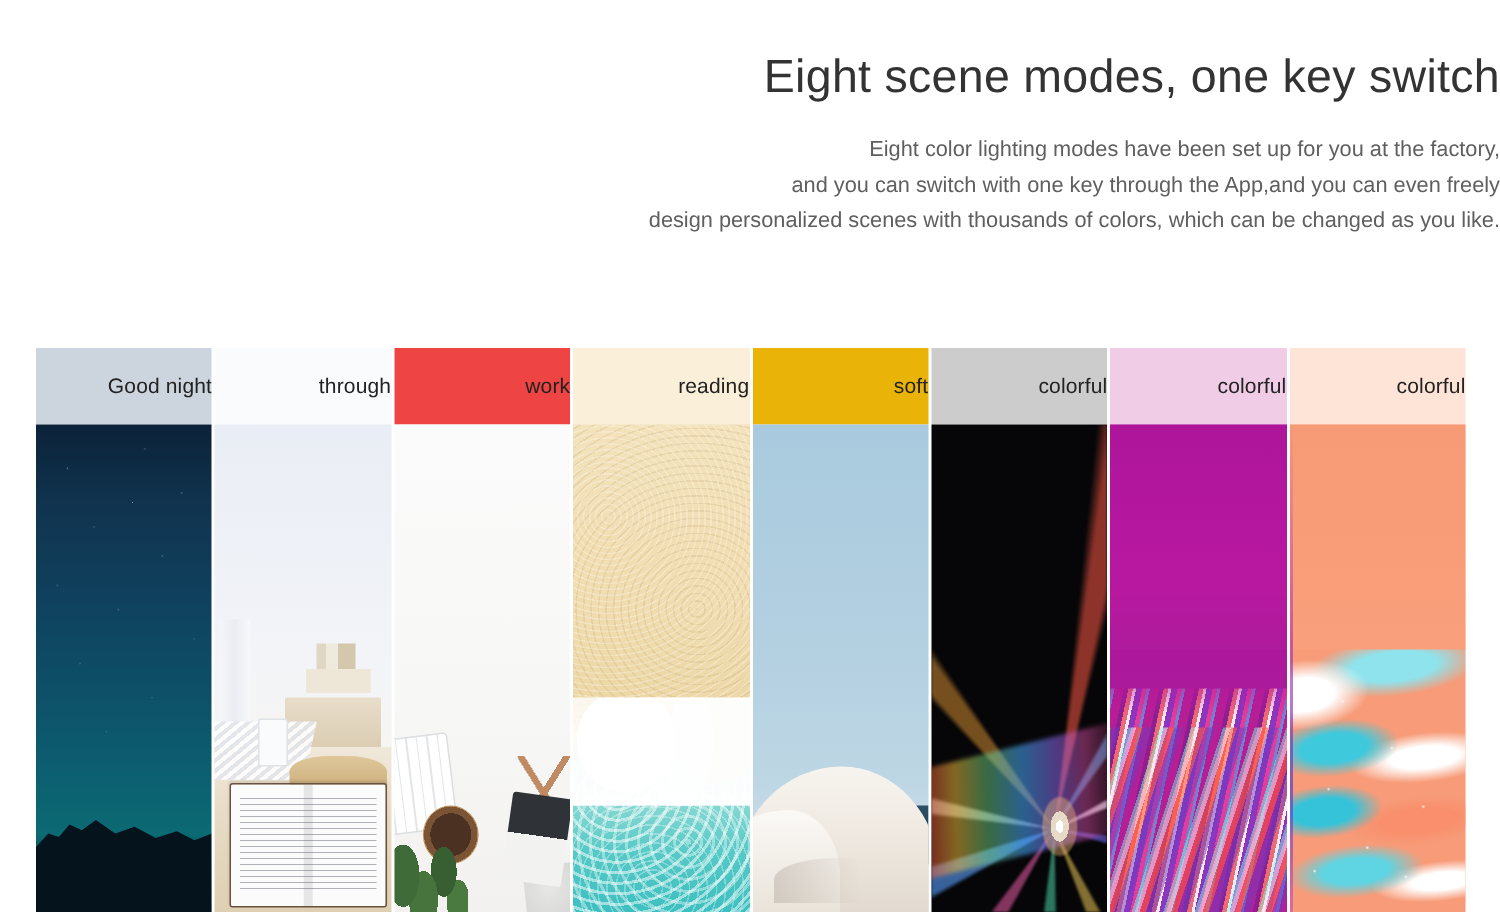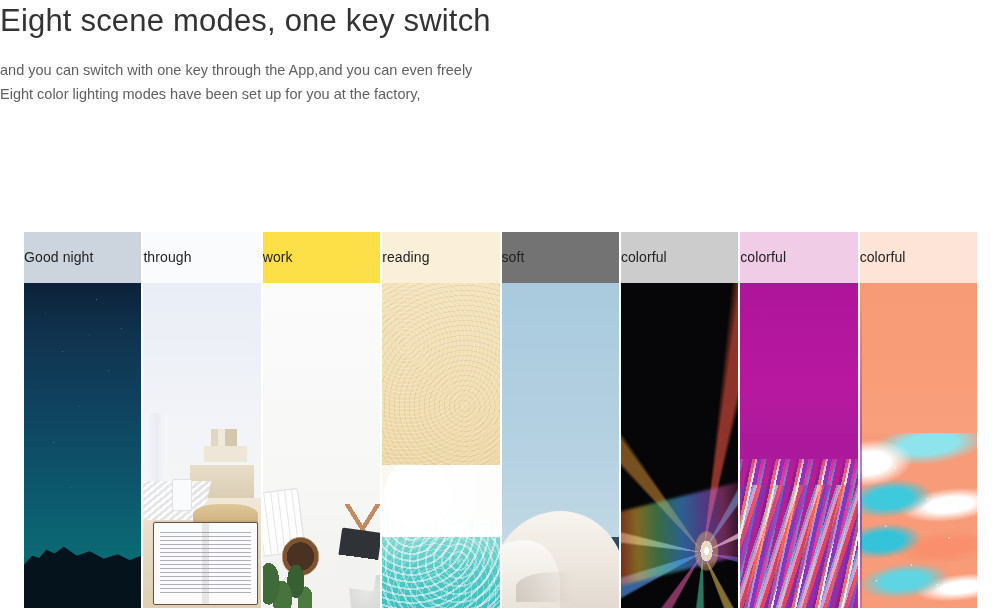--- a/index.html
+++ b/index.html
@@ -12,21 +12,22 @@
     width: 1000px;
     height: 614px;
     font-family: "Liberation Sans", sans-serif;
     color: #333333;
     overflow: hidden;
     position: relative;
   }
 
   
   .header {
-    text-align: left;
+    text-align: right;
+    padding-top: 30px;
   }
   .page-title {
     font-size: 31px;
     font-weight: 300;
     color: #333333;
     letter-spacing: 0.2px;
     line-height: 42px;
     margin: 0;
   }
   .subtitle {
@@ -54,21 +55,21 @@
     margin-right: 2px;
     display: flex;
     flex-direction: column;
     background: #ffffff;
   }
   .scene-col:last-child { margin-right: 0; }
 
   .scene-label {
     height: 51px;
     line-height: 51px;
-    text-align: left;
+    text-align: right;
     font-size: 14px;
     color: #222222;
     letter-spacing: 0.1px;
     flex: 0 0 51px;
     overflow: hidden;
     white-space: nowrap;
   }
   .scene-art {
     flex: 1 1 auto;
     position: relative;
@@ -339,22 +340,23 @@
     position:absolute; left:0; top:0; bottom:0; width:2%;
     background: linear-gradient(to bottom, rgba(180,40,160,.0) 0%, rgba(170,40,170,.6) 45%, rgba(90,60,200,.7) 75%, rgba(200,60,180,.5) 100%);
   }
 </style>
 </head>
 <body>
 
 <div class="header">
   <h1 class="page-title">Eight scene modes, one key switch</h1>
   <div class="subtitle">
+    <div>Eight color lighting modes have been set up for you at the factory,</div>
     <div>and you can switch with one key through the App,and you can even freely</div>
-    <div>Eight color lighting modes have been set up for you at the factory,</div>
+    <div>design personalized scenes with thousands of colors, which can be changed as you like.</div>
   </div>
 </div>
 
 <div class="scene-grid">
 
   <div class="scene-col">
     <div class="scene-label" style="background:#ccd5dd">Good night</div>
     <div class="scene-art art-night">
       <div class="layer stars"></div>
       <div class="ridge"></div>
@@ -373,21 +375,21 @@
       <div class="rd-mat"></div>
       <div class="rd-cup"></div>
       <div class="rd-tray"></div>
       <div class="rd-book">
         <div class="rd-text"></div>
       </div>
     </div>
   </div>
 
   <div class="scene-col">
-    <div class="scene-label" style="background:#fde047">work</div>
+    <div class="scene-label" style="background:#ef4444">work</div>
     <div class="scene-art art-work">
       <div class="wk-kbd"></div>
       <div class="wk-marble"></div>
       <div class="wk-scissor"></div>
       <div class="wk-clip"></div>
       <div class="wk-coffee"></div>
       <div class="wk-leaf"></div>
     </div>
   </div>
 
@@ -396,21 +398,21 @@
     <div class="scene-art art-leisure">
       <div class="bc-sand"></div>
       <div class="bc-sand-grain"></div>
       <div class="bc-water"></div>
       <div class="bc-water-tex"></div>
       <div class="bc-foam"></div>
     </div>
   </div>
 
   <div class="scene-col">
-    <div class="scene-label" style="background:#737373">soft</div>
+    <div class="scene-label" style="background:#eab308">soft</div>
     <div class="scene-art art-soft">
       <div class="sf-sea"></div>
       <div class="sf-dune"></div>
       <div class="sf-dune2"></div>
       <div class="sf-shadow"></div>
     </div>
   </div>
 
   <div class="scene-col">
     <div class="scene-label" style="background:#cccccc">colorful</div>

